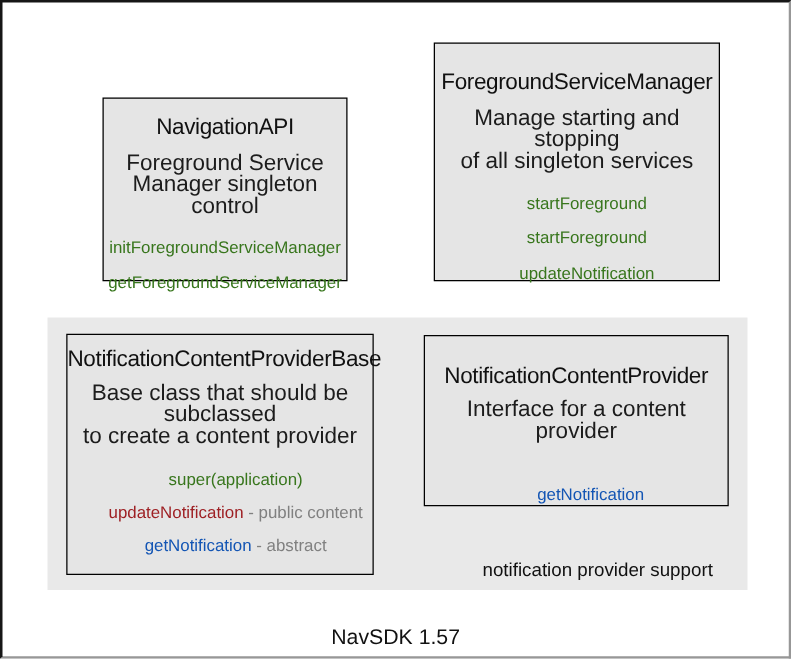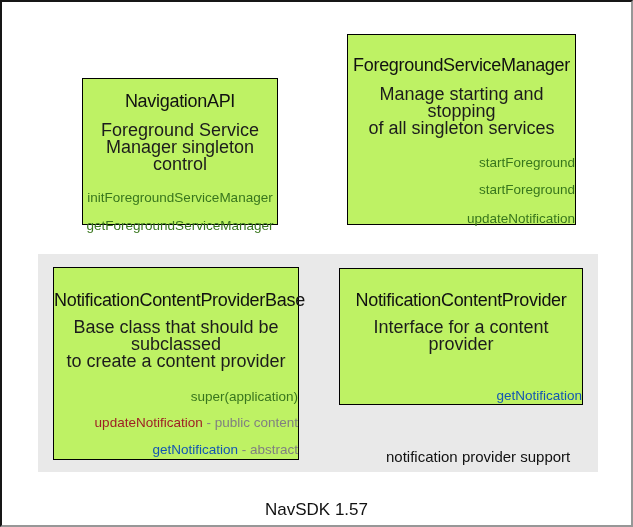--- a/index.html
+++ b/index.html
@@ -18,37 +18,37 @@
   }
   .panel {
     position: absolute;
     left: 36px; top: 252px;
     width: 560px; height: 218px;
     background: var(--panel-gray, #e9e9e9);
   }
   .class-box {
     position: absolute;
     box-sizing: border-box;
-    background: #bef264;
+    background: #e5e5e5;
     border: 1.5px solid #000000;
     text-align: center;
     color: #111111;
   }
   .box-title {
     font-size: 18px;
     letter-spacing: -0.3px;
     color: #111111;
     white-space: nowrap;
   }
   .box-desc {
     font-size: 18px;
     line-height: 17px;
     color: #1c1c1c;
   }
-  .methods { text-align: right; }
+  .methods { text-align: center; }
   .method-line {
     font-size: 13.5px;
     line-height: 18px;
     white-space: nowrap;
   }
   .green { color: var(--method-green, #38761d); }
   .red   { color: var(--method-red, #9e2024); }
   .blue  { color: var(--method-blue, #1355b4); }
   .suffix { color: var(--suffix-gray, #808080); }
 
@@ -59,21 +59,21 @@
   #box-navigation-api .method-line + .method-line { margin-top: 10px; }
 
   
   #box-fsm { left: 345px; top: 32px; width: 229px; height: 191px; padding-top: 20px; }
   #box-fsm .box-desc { margin-top: 10px; }
   #box-fsm .methods { margin-top: 17px; padding-left: 16px; }
   #box-fsm .method-line:nth-child(2) { margin-top: 9px; }
   #box-fsm .method-line:nth-child(3) { margin-top: 11px; }
 
   
-  #box-ncpb { left: 51px; top: 265px; width: 246px; height: 193px; padding-top: 22px; }
+  #box-ncpb { left: 51px; top: 265px; width: 246px; height: 193px; padding-top: 9px; }
   #box-ncpb .box-desc { margin-top: 8px; }
   #box-ncpb .methods { margin-top: 18px; padding-left: 25px; }
   #box-ncpb .method-line:nth-child(2) { margin-top: 8px; }
   #box-ncpb .method-line:nth-child(3) { margin-top: 9px; }
 
   
   #box-ncp { left: 337px; top: 266px; width: 244px; height: 137px; padding-top: 21px; }
   #box-ncp .box-desc { margin-top: 8px; }
   #box-ncp .methods { margin-top: 34px; padding-left: 23px; }
 

